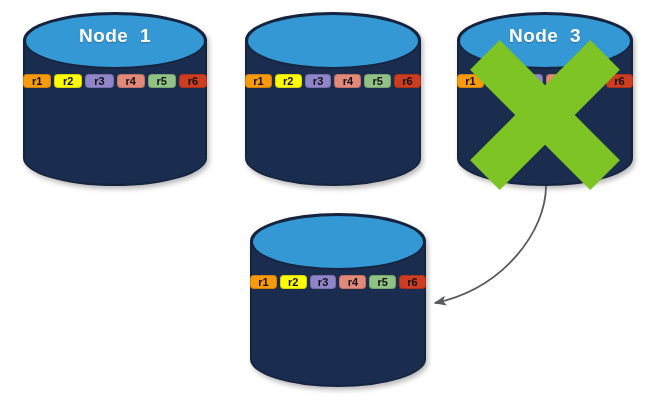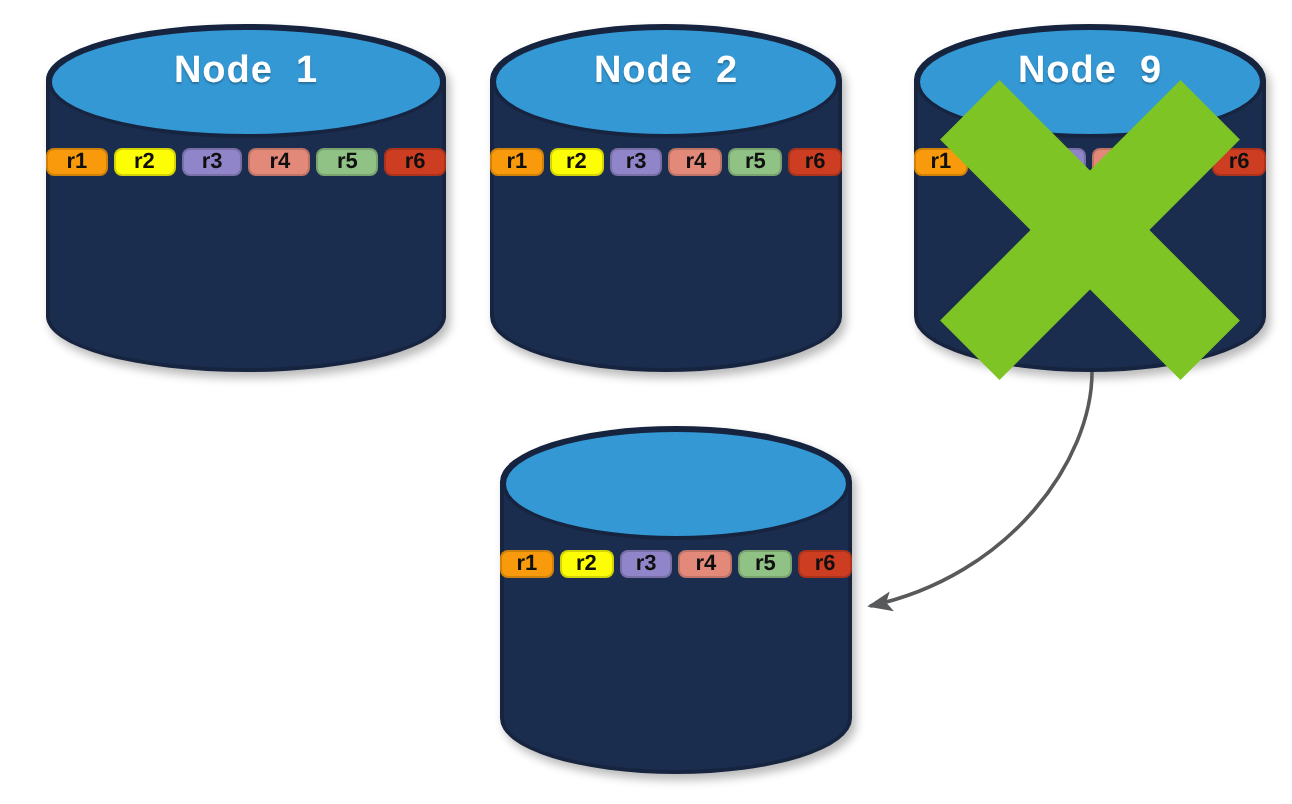--- a/index.html
+++ b/index.html
@@ -108,52 +108,51 @@
     width: 646px;
     height: 402px;
     pointer-events: none;
   }
 </style>
 </head>
 <body>
 
 <div id="canvas">
 
-  <div class="node" style="left:23px; top:12px; width:200px; height:174px;">
+  <div class="node" style="left:23px; top:12px; width:184px; height:174px;">
     <div class="node-body"></div>
     <div class="node-top"></div>
     <div class="node-label">Node  1</div>
     <div class="rows" style="top:62px;">
       <div class="row" style="background:#f89a0c;">r1</div>
       <div class="row" style="background:#fdfd05;">r2</div>
       <div class="row" style="background:#8f85c8;">r3</div>
       <div class="row" style="background:#e2897a;">r4</div>
       <div class="row" style="background:#8fc284;">r5</div>
       <div class="row" style="background:#cc3d22;">r6</div>
     </div>
   </div>
 
   <div class="node" style="left:245px; top:12px; width:176px; height:174px;">
     <div class="node-body"></div>
     <div class="node-top"></div>
-    <div class="node-label">Node  2</div>
     <div class="rows" style="top:62px;">
       <div class="row" style="background:#f89a0c;">r1</div>
       <div class="row" style="background:#fdfd05;">r2</div>
       <div class="row" style="background:#8f85c8;">r3</div>
       <div class="row" style="background:#e2897a;">r4</div>
       <div class="row" style="background:#8fc284;">r5</div>
       <div class="row" style="background:#cc3d22;">r6</div>
     </div>
   </div>
 
   <div class="node" style="left:457px; top:12px; width:176px; height:174px;">
     <div class="node-body"></div>
     <div class="node-top"></div>
-    <div class="node-label">Node  9</div>
+    <div class="node-label">Node  3</div>
     <div class="rows" style="top:62px;">
       <div class="row" style="background:#f89a0c;">r1</div>
       <div class="row" style="background:#fdfd05;">r2</div>
       <div class="row" style="background:#8f85c8;">r3</div>
       <div class="row" style="background:#e2897a;">r4</div>
       <div class="row" style="background:#8fc284;">r5</div>
       <div class="row" style="background:#cc3d22;">r6</div>
     </div>
     <div class="x-mark" style="left:28px; top:33px; width:120px; height:140px;">
       <div class="bar b1"></div>

